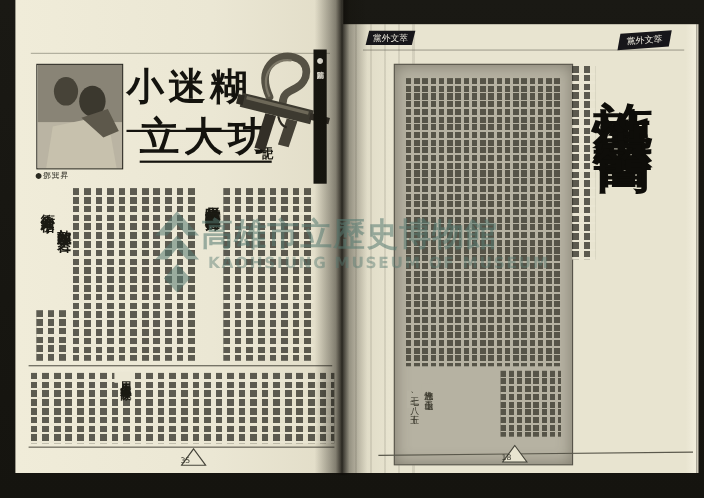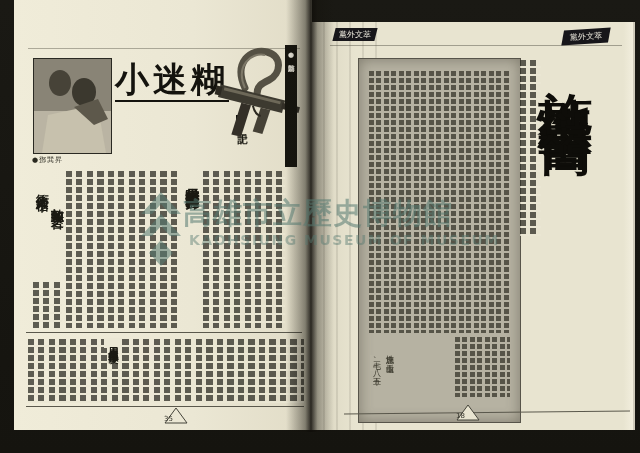--- a/index.html
+++ b/index.html
@@ -50,21 +50,23 @@
         <ellipse cx="26" cy="24" rx="11" ry="13" fill="#3c392f"></ellipse>
         <ellipse cx="50" cy="33" rx="12" ry="14" fill="#2e2b23"></ellipse>
         <path d="M8 94 L14 56 L42 50 L66 60 L72 94 Z" fill="#d8d2bd"></path>
         <path d="M40 48 L64 40 L74 60 L60 66 Z" fill="#575246"></path>
         <rect width="77" height="94" fill="rgba(120,115,100,.18)"></rect>
       </svg>
     </div>
     <div class="abs" style="left:18px;top:155px;font-size:7px;color:#2a2920;letter-spacing:1px;">●鄧巽昇</div>
 
     <div class="abs headline" style="left:101px;top:62px;font-size:34px;letter-spacing:4px;
-                border-bottom:2px solid #14130e;padding-bottom:4px;">小迷糊</div>
+                border-bottom:2px solid #14130e;padding-bottom:22px;">小迷糊</div>
+    <div class="abs headline" style="left:113px;top:107px;font-size:36px;letter-spacing:4px;
+                border-bottom:2px solid #14130e;padding-bottom:3px;">立大功</div>
     <div class="abs" style="left:222px;top:115px;width:8px;height:8px;background:#14130e;"></div>
     <div class="abs v" style="left:221px;top:126px;font-size:10px;color:#1b1a13;font-weight:bold;">于記</div>
 
     <div class="abs" style="left:197px;top:44px;width:94px;height:104px;">
       <svg width="94" height="104" viewBox="0 0 94 104">
         <path d="M34 44 C22 18 40 4 56 8 C72 12 70 30 58 36 C50 40 46 42 46 50" fill="none" stroke="#555144" stroke-width="7" stroke-linecap="round"></path>
         <path d="M34 44 C24 22 40 8 54 11" fill="none" stroke="#7d7868" stroke-width="2"></path>
         <g transform="rotate(14 47 62)">
           <rect x="6" y="50" width="66" height="13" fill="#3d3a30"></rect>
           <rect x="70" y="53" width="18" height="6" fill="#332f27"></rect>

